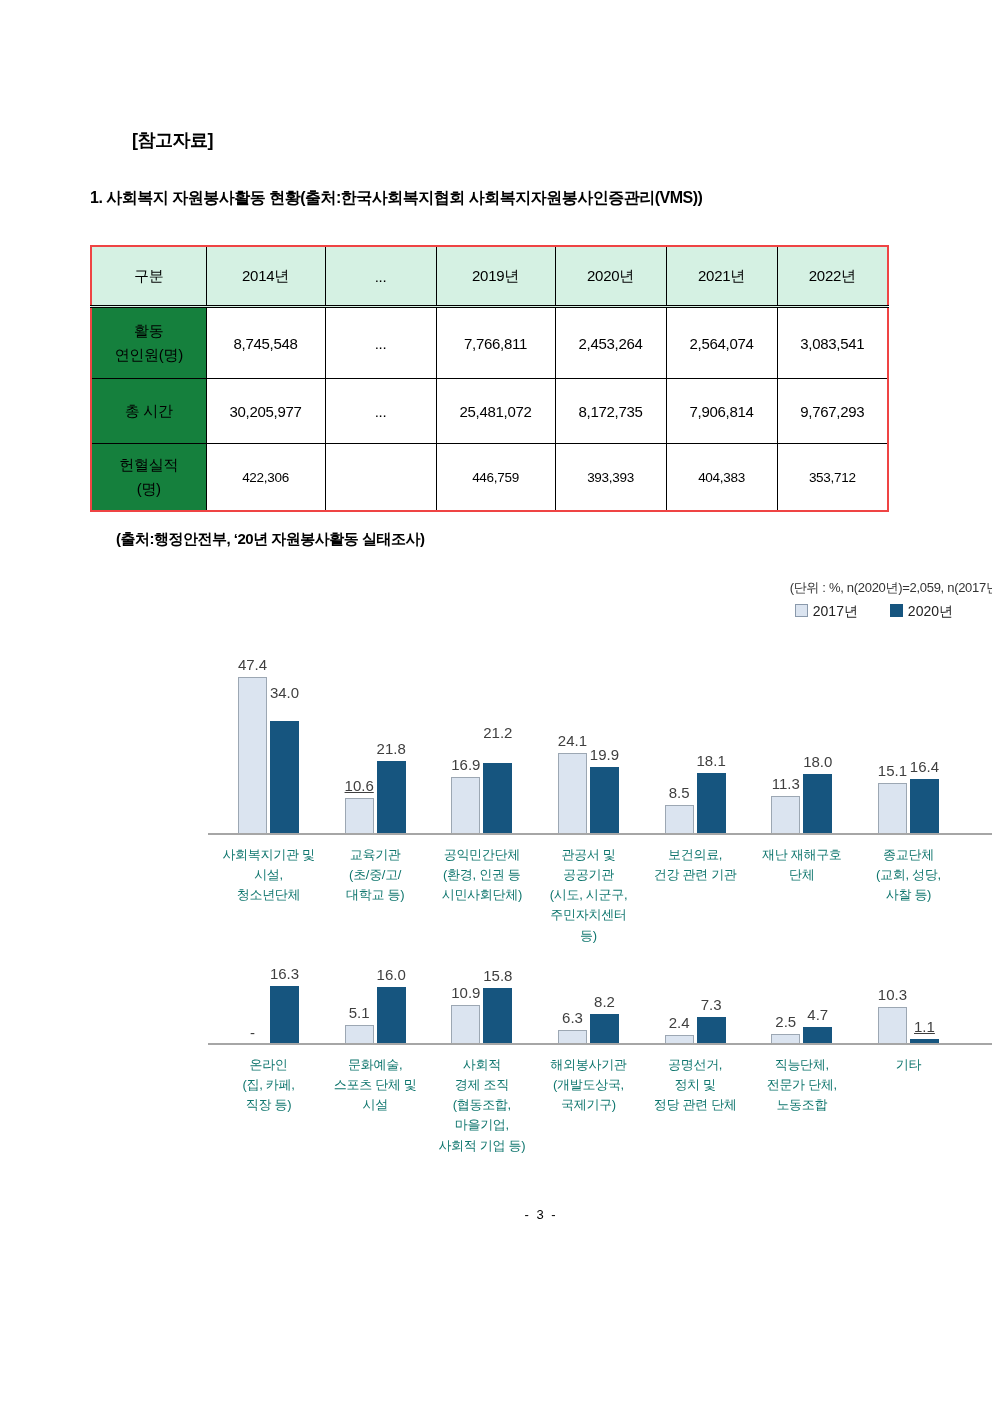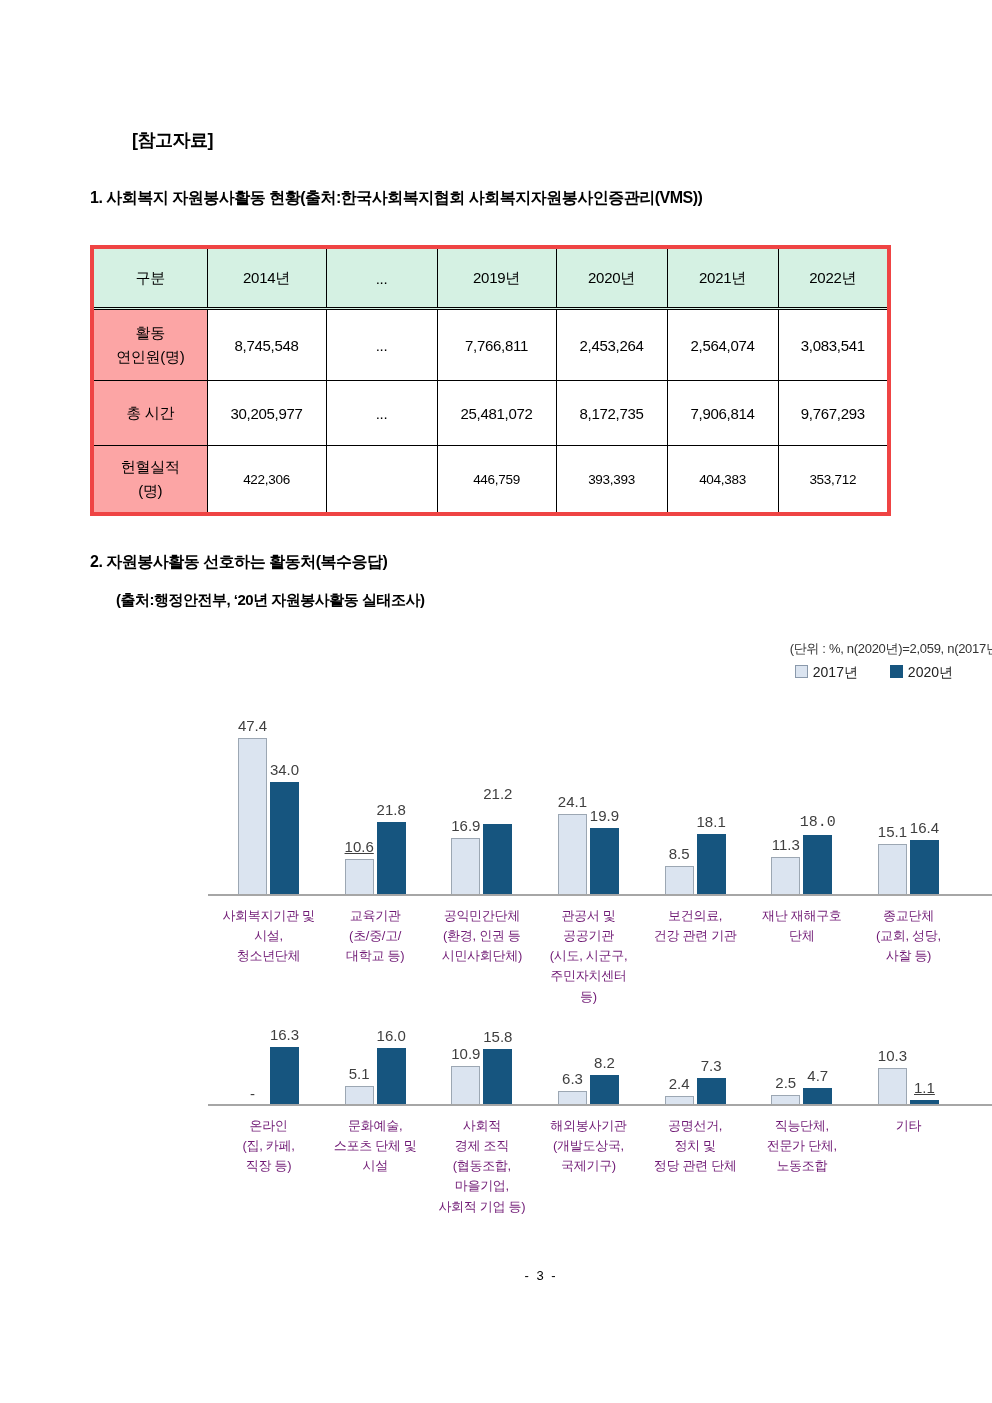--- a/index.html
+++ b/index.html
@@ -5,25 +5,25 @@
   html,body{margin:0;padding:0;background:#ffffff;}
   body{font-family:"Liberation Sans","DejaVu Sans",sans-serif;color:#000;}
   .page{position:relative;width:992px;height:1403px;background:#fff;overflow:hidden;}
   .content{padding:128px 0 0 90px;}
 
   .doc-title{font-size:18px;font-weight:bold;letter-spacing:-0.5px;margin-left:42px;}
   .sec-heading{font-size:16px;font-weight:bold;margin-top:36px;letter-spacing:-0.5px;}
   .sec-subheading{font-size:15px;font-weight:bold;margin-top:18px;margin-left:26px;letter-spacing:-0.5px;}
 
   
-  table.stats{border-collapse:collapse;margin-top:36px;table-layout:fixed;border:4px solid #ef4444;padding-left:32px;}
+  table.stats{border-collapse:collapse;margin-top:36px;table-layout:fixed;border:2px solid #ef4444;padding-left:32px;}
   table.stats th,table.stats td{border:1px solid #000;text-align:center;vertical-align:middle;
     font-size:15px;font-weight:normal;padding:0 2px;letter-spacing:-0.3px;}
   table.stats thead th{background:#d5f1e3;height:58px;border-bottom:3px double #000;}
-  table.stats tbody th{background:#fca5a5;white-space:pre-line;line-height:1.6;}
+  table.stats tbody th{background:#15803d;white-space:pre-line;line-height:1.6;}
   table.stats tbody tr:nth-child(1) td,table.stats tbody tr:nth-child(1) th{height:70px;}
   table.stats tbody tr:nth-child(2) td,table.stats tbody tr:nth-child(2) th{height:64px;}
   table.stats tbody tr:nth-child(3) td,table.stats tbody tr:nth-child(3) th{height:66px;}
   table.stats td.small{font-size:13.5px;}
   col.c0{width:115px;} col.cy{width:119px;} col.cd{width:111px;}
 
   
   .chart-wrap{margin-left:110px;width:845px;margin-top:30px;}
   .unit-note{text-align:right;font-size:13px;color:#333;letter-spacing:-0.3px;}
   .legend{text-align:right;padding-right:92px;margin-top:6px;font-size:14px;color:#222;}
@@ -43,21 +43,21 @@
   .bar.s0{background:#dbe4f0;border:1px solid #9ca7b3;border-bottom:none;box-sizing:border-box;}
   .bar.s1{background:#16557f;}
   .val{position:absolute;left:50%;transform:translateX(-50%);white-space:nowrap;
     font-size:15px;color:#3f3f3f;}
   .axis-line{height:2px;background:#a6a6a6;}
   .labels-row{display:flex;justify-content:space-between;padding:0 84px 0 30px;}
   .chart-row.r1 .labels-row{height:112px;}
   .chart-row.r2 .labels-row{height:150px;}
   .cat{width:61px;position:relative;}
   .cat-text{position:absolute;top:10px;left:50%;transform:translateX(-50%);width:140px;
-    text-align:center;font-size:13px;color:#701a75;line-height:1.55;white-space:pre-line;
+    text-align:center;font-size:13px;color:#0f766e;line-height:1.55;white-space:pre-line;
     letter-spacing:-0.3px;}
 
   .footer{ text-align:center;font-size:13px;margin-top:12px;color:#000;letter-spacing:2px;}
 </style>
 </head>
 <body>
 
 <div class="page">
   <div class="content">
 
@@ -112,41 +112,40 @@
             <td class="small">422,306</td>
             <td class="small"></td>
             <td class="small">446,759</td>
             <td class="small">393,393</td>
             <td class="small">404,383</td>
             <td class="small">353,712</td>
           </tr>
         </tbody>
     </table>
 
-    <div class="sec-heading">2. 자원봉사활동 선호하는 활동처(복수응답)</div>
     <div class="sec-subheading">(출처:행정안전부,  ‘20년 자원봉사활동 실태조사)</div>
 
     <div class="chart-wrap">
       <div class="unit-note">(단위 : %, n(2020년)=2,059, n(2017년)=1,500)</div>
 
       <div class="legend">
         <span class="legend-item"><span class="sw sw17"></span><span>2017년</span></span>
         <span class="legend-item"><span class="sw sw20"></span><span>2020년</span></span>
       </div>
 
       <div class="chart-row r1">
         <div class="bars-row">
             <div class="group">
               <div class="slot">
                 <div class="bar s0" style="height: 156px;"></div>
                 <div class="val" style="bottom: 160px; margin-top: 44px;">47.4</div>
               </div>
               <div class="slot">
                 <div class="bar s1" style="height: 112px;"></div>
-                <div class="val" style="bottom: 116px;">34.0</div>
+                <div class="val" style="bottom: 132px;">34.0</div>
               </div>
             </div>
             <div class="group">
               <div class="slot">
                 <div class="bar s0" style="height: 35px;"></div>
                 <div class="val" style="bottom: 39px; text-decoration: underline;">10.6</div>
               </div>
               <div class="slot">
                 <div class="bar s1" style="height: 72px;"></div>
                 <div class="val" style="bottom: 76px;">21.8</div>
@@ -182,21 +181,21 @@
                 <div class="val" style="bottom: 64px;">18.1</div>
               </div>
             </div>
             <div class="group">
               <div class="slot">
                 <div class="bar s0" style="height: 37px;"></div>
                 <div class="val" style="bottom: 41px;">11.3</div>
               </div>
               <div class="slot">
                 <div class="bar s1" style="height: 59px;"></div>
-                <div class="val" style="bottom: 63px; font-family: Liberation Mono, monospace;">18.0</div>
+                <div class="val" style="bottom: 63px;">18.0</div>
               </div>
             </div>
             <div class="group">
               <div class="slot">
                 <div class="bar s0" style="height: 50px;"></div>
                 <div class="val" style="bottom: 54px;">15.1</div>
               </div>
               <div class="slot">
                 <div class="bar s1" style="height: 54px;"></div>
                 <div class="val" style="bottom: 58px;">16.4</div>

